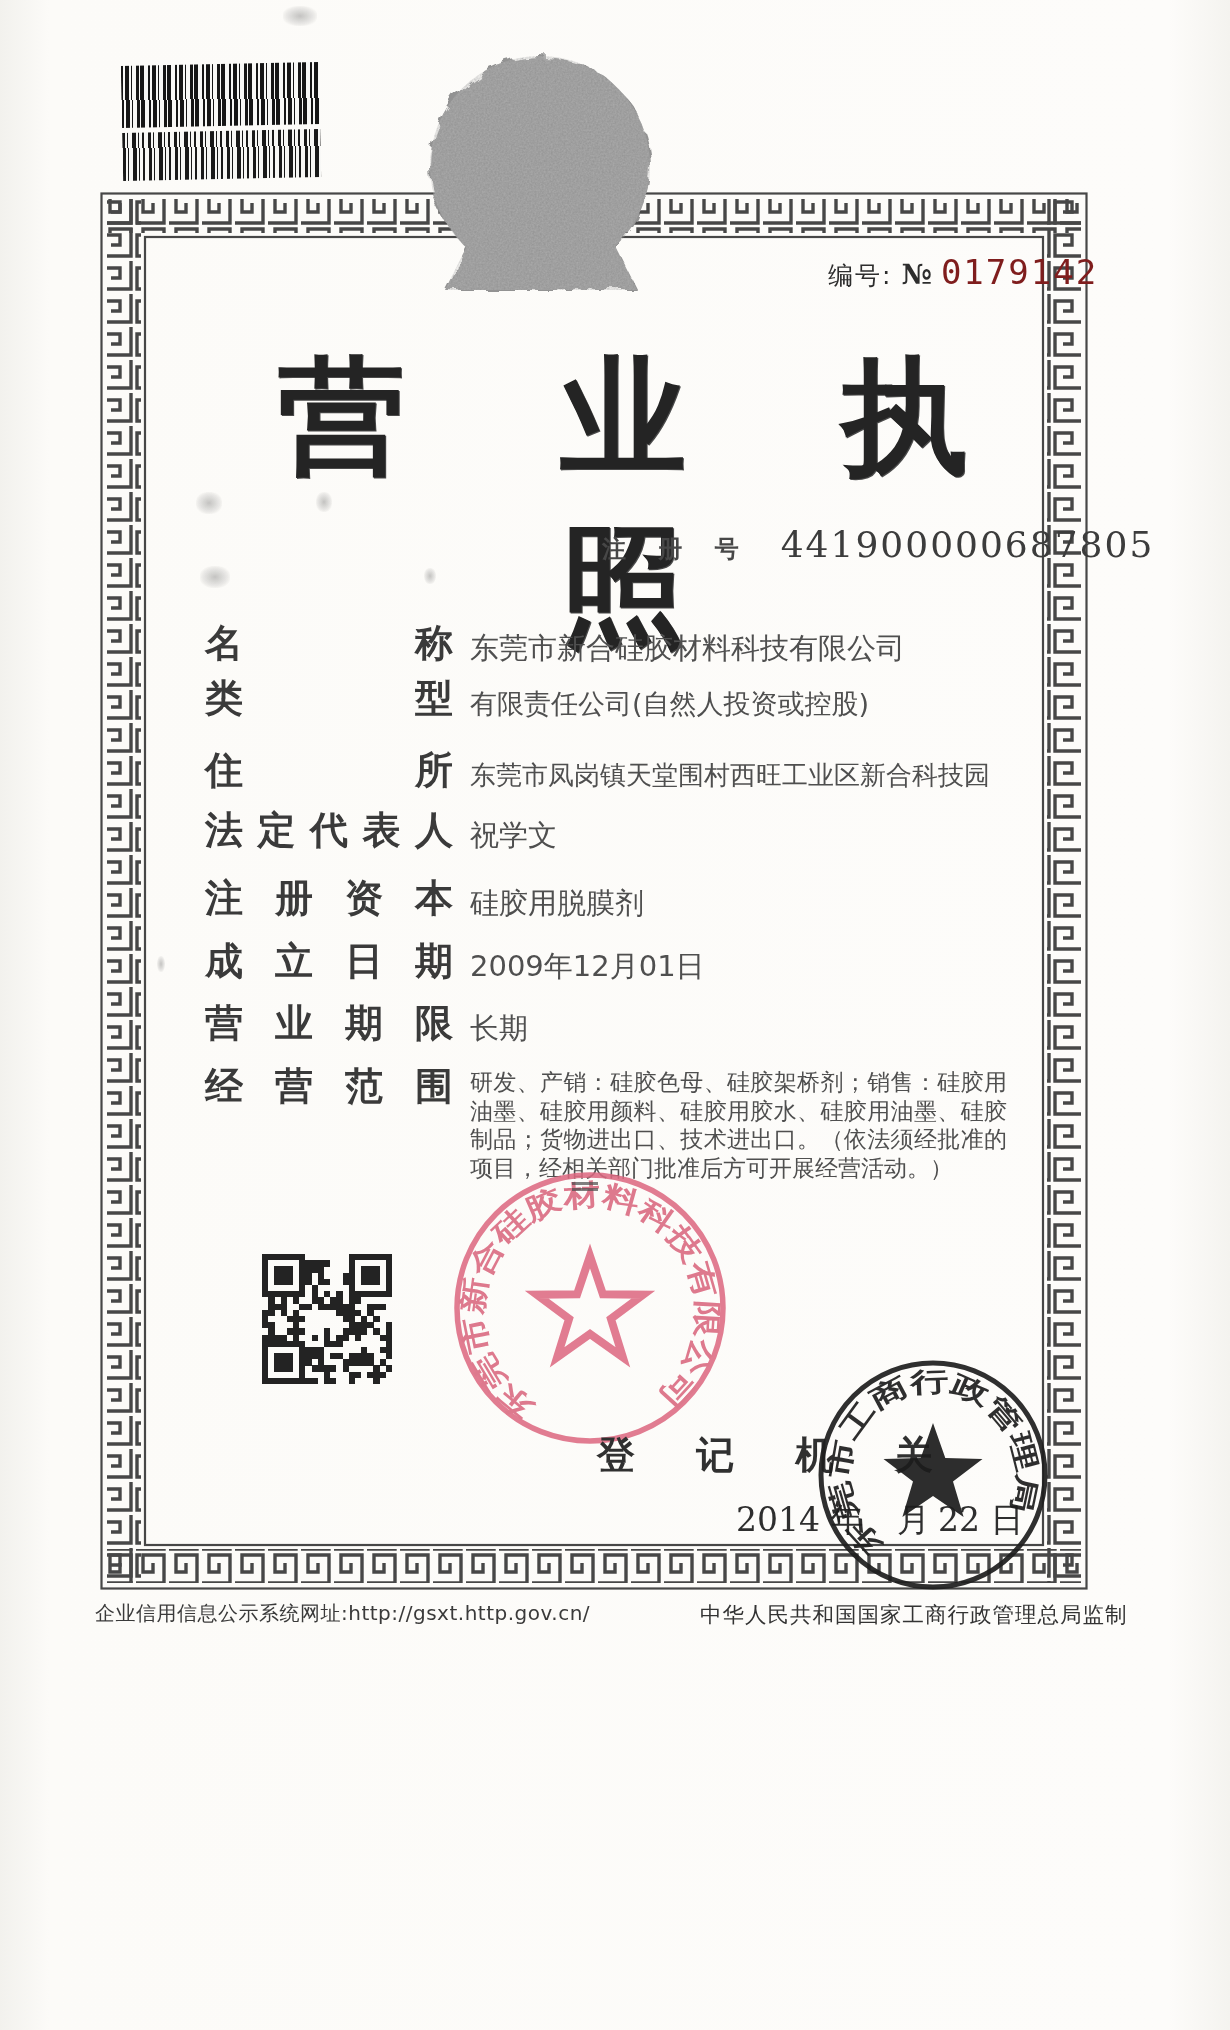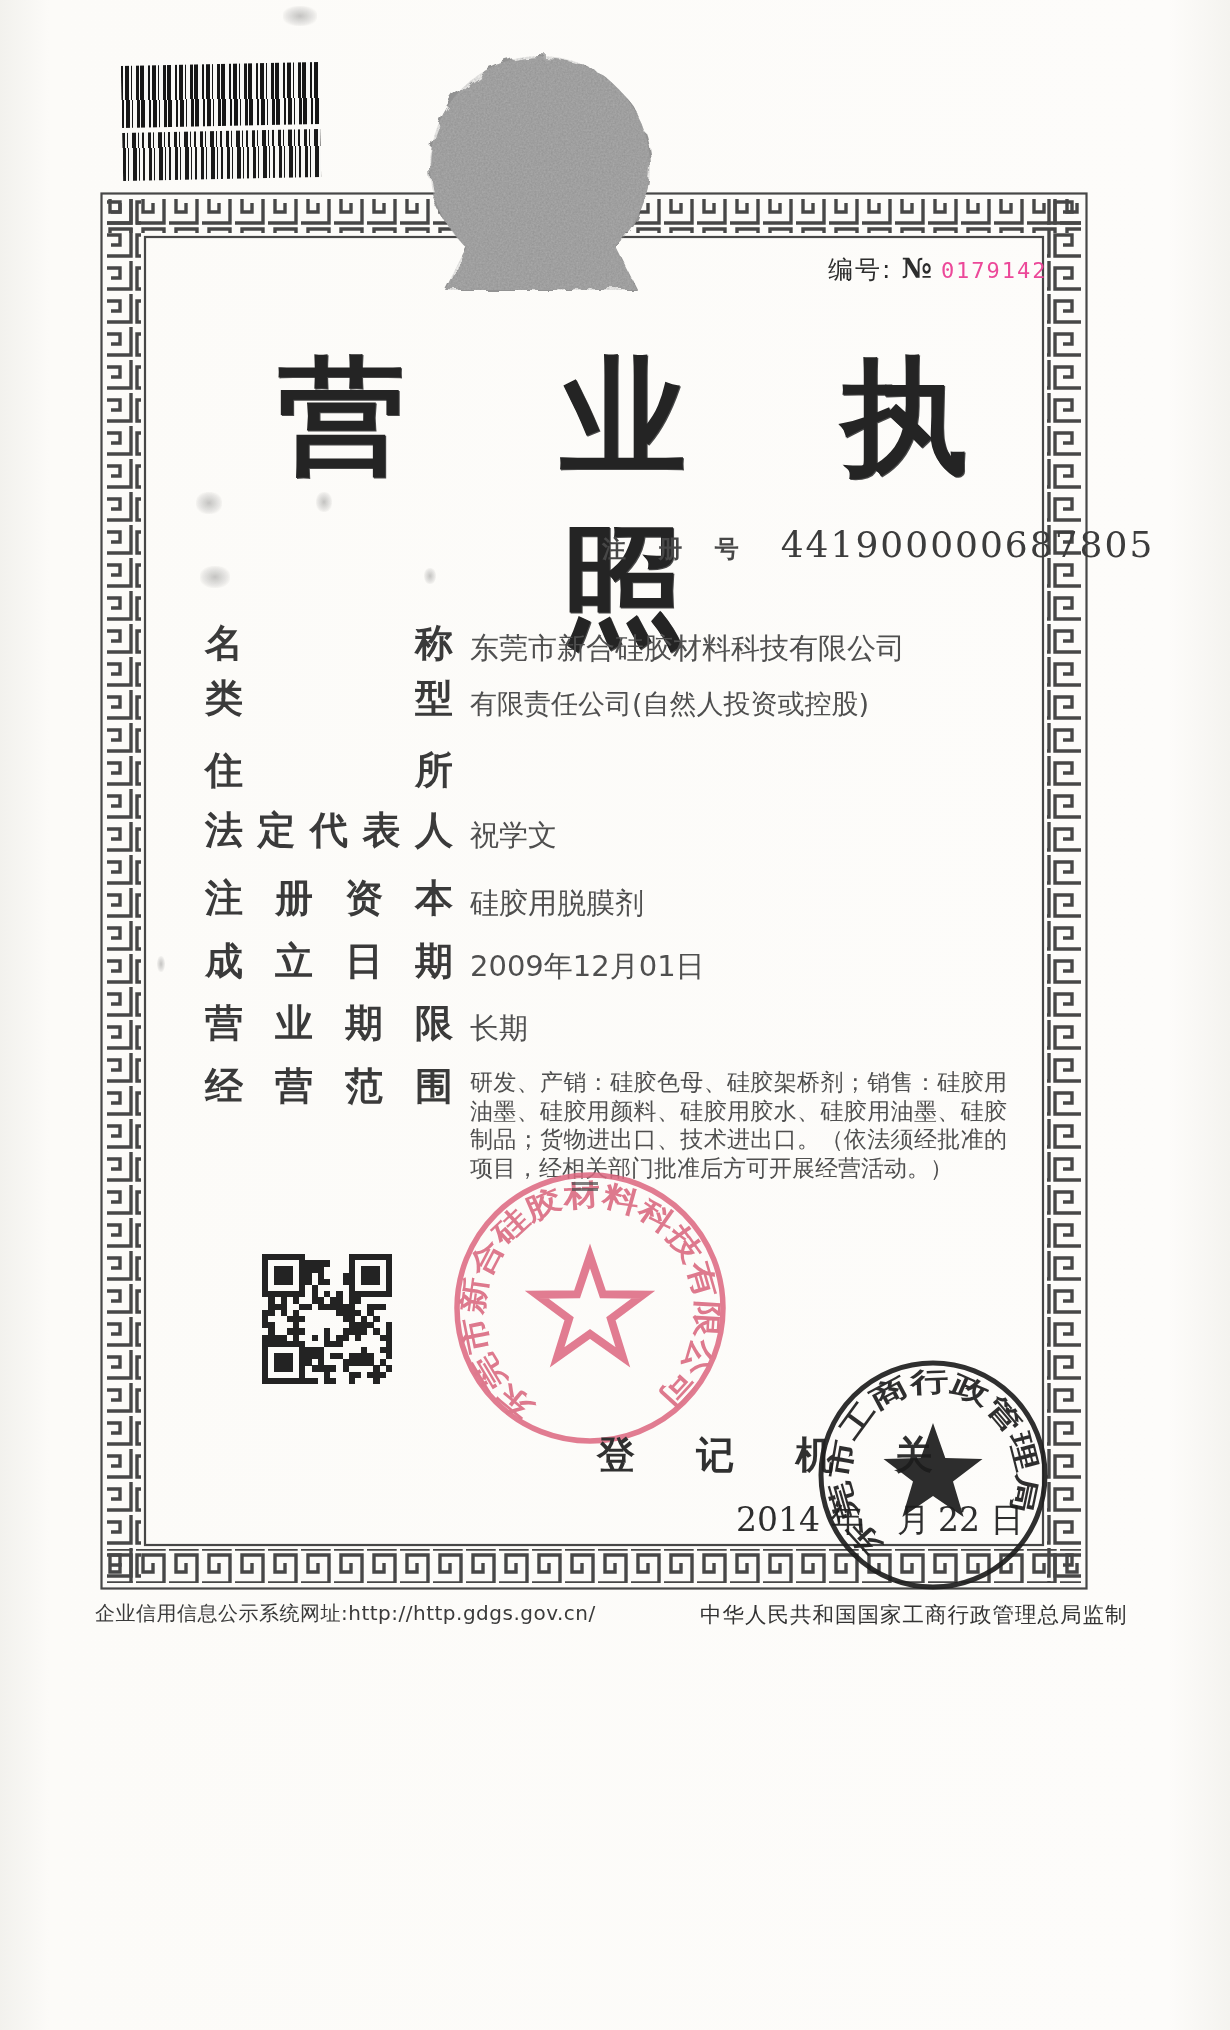--- a/index.html
+++ b/index.html
@@ -18,21 +18,21 @@
       #161616 19px 23px,#f7f7f5 23px 27px);}
   .band2{height:48px;margin-top:5px;background-image:repeating-linear-gradient(90deg,
       #1a1a1a 0 3px,#f7f7f5 3px 5px,#1a1a1a 5px 6px,#f7f7f5 6px 10px,
       #1a1a1a 10px 14px,#f7f7f5 14px 16px,#1a1a1a 16px 17px,#f7f7f5 17px 20px,
       #1a1a1a 20px 22px,#f7f7f5 22px 26px);}
 
   
   .serial{left:828px;top:252px;display:flex;align-items:baseline;gap:9px;color:#2d2d2d;}
   .serial .lab{font-size:25px;letter-spacing:2px;}
   .serial .nomark{font-size:28px;font-weight:bold;font-family:"DejaVu Serif","Liberation Serif",serif;}
-  .serial .digits{font-size:22px;font-family:"DejaVu Sans Mono","Liberation Mono",monospace;letter-spacing:2px;color:#ec4899;}
+  .serial .digits{font-size:34px;font-family:"DejaVu Sans Mono","Liberation Mono",monospace;letter-spacing:2px;color:#7f1d1d;}
 
   
   .doc-title{left:140px;top:334px;width:910px;text-align:center;
       font-size:126px;font-weight:800;color:#242424;letter-spacing:56px;padding-left:56px;
       text-shadow:1px 1px 0 #4a4a4a;}
 
   
   .regline{left:602px;top:524px;display:flex;align-items:baseline;}
   .regline .rlab{font-size:24px;font-weight:600;letter-spacing:12px;color:#474747;}
   .regline .rnum{margin-left:30px;font-size:36px;letter-spacing:2px;color:#3c3c3c;
@@ -140,20 +140,21 @@
       <i style="font-style:normal">类</i>
       <i style="font-style:normal">型</i>
     </span>
   <span class="fvalue v-type">有限责任公司(自然人投资或控股)</span>
 </div>
 <div class="row" style="top:749px">
   <span class="flabel">
       <i style="font-style:normal">住</i>
       <i style="font-style:normal">所</i>
     </span>
+  <span class="fvalue v-small">东莞市凤岗镇天堂围村西旺工业区新合科技园</span>
 </div>
 <div class="row" style="top:809px">
   <span class="flabel">
       <i style="font-style:normal">法</i>
       <i style="font-style:normal">定</i>
       <i style="font-style:normal">代</i>
       <i style="font-style:normal">表</i>
       <i style="font-style:normal">人</i>
     </span>
   <span class="fvalue">祝学文</span>
@@ -452,21 +453,21 @@
 <svg class="abs" style="left:813px;top:1353px" width="240" height="240" opacity="0.92">
   <circle cx="120" cy="122" r="112" fill="none" stroke="#1e1e1e" stroke-width="5"></circle>
   <path d="M120 70 L132.3 105 L169.5 105.9 L140 128.5 L150.6 164.1 L120 143
            L89.4 164.1 L100 128.5 L70.5 105.9 L107.7 105 Z" fill="#1c1c1c"></path>
   <path id="blkArc" d="M71.8 190.8 A84 84 0 1 1 168.2 190.8" fill="none"></path>
   <text font-size="27" fill="#1d1d1d" font-weight="600">
     <textPath href="#blkArc" startOffset="0" textLength="380" lengthAdjust="spacingAndGlyphs">东莞市工商行政管理局</textPath>
   </text>
 </svg>
 
-<div class="abs foot-left">企业信用信息公示系统网址:http://http.gdgs.gov.cn/</div>
+<div class="abs foot-left">企业信用信息公示系统网址:http://gsxt.http.gov.cn/</div>
 <div class="abs foot-right">中华人民共和国国家工商行政管理总局监制</div>
 
 <div class="art" style="left:283px;top:6px;width:34px;height:20px"></div>
 <div class="art" style="left:196px;top:492px;width:26px;height:22px"></div>
 <div class="art" style="left:316px;top:492px;width:16px;height:20px"></div>
 <div class="art" style="left:200px;top:566px;width:30px;height:22px"></div>
 <div class="art" style="left:424px;top:568px;width:12px;height:16px"></div>
 <div class="art" style="left:157px;top:956px;width:8px;height:16px"></div>
 <div class="art-eq" style="left:572px;top:1182px"></div>
 

